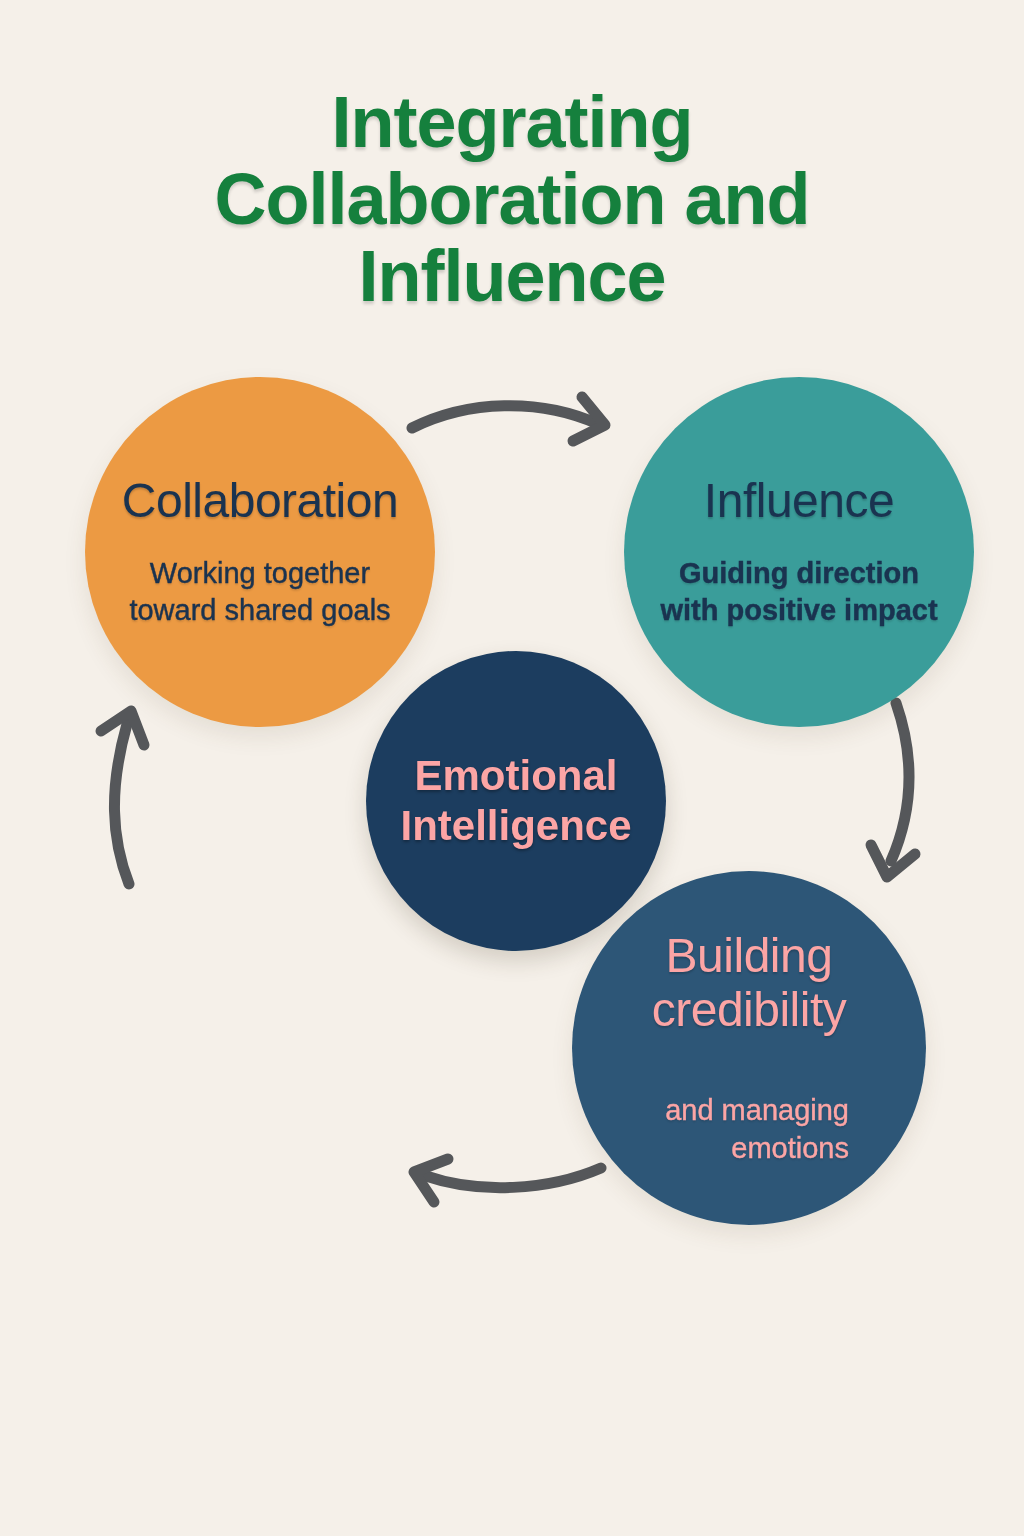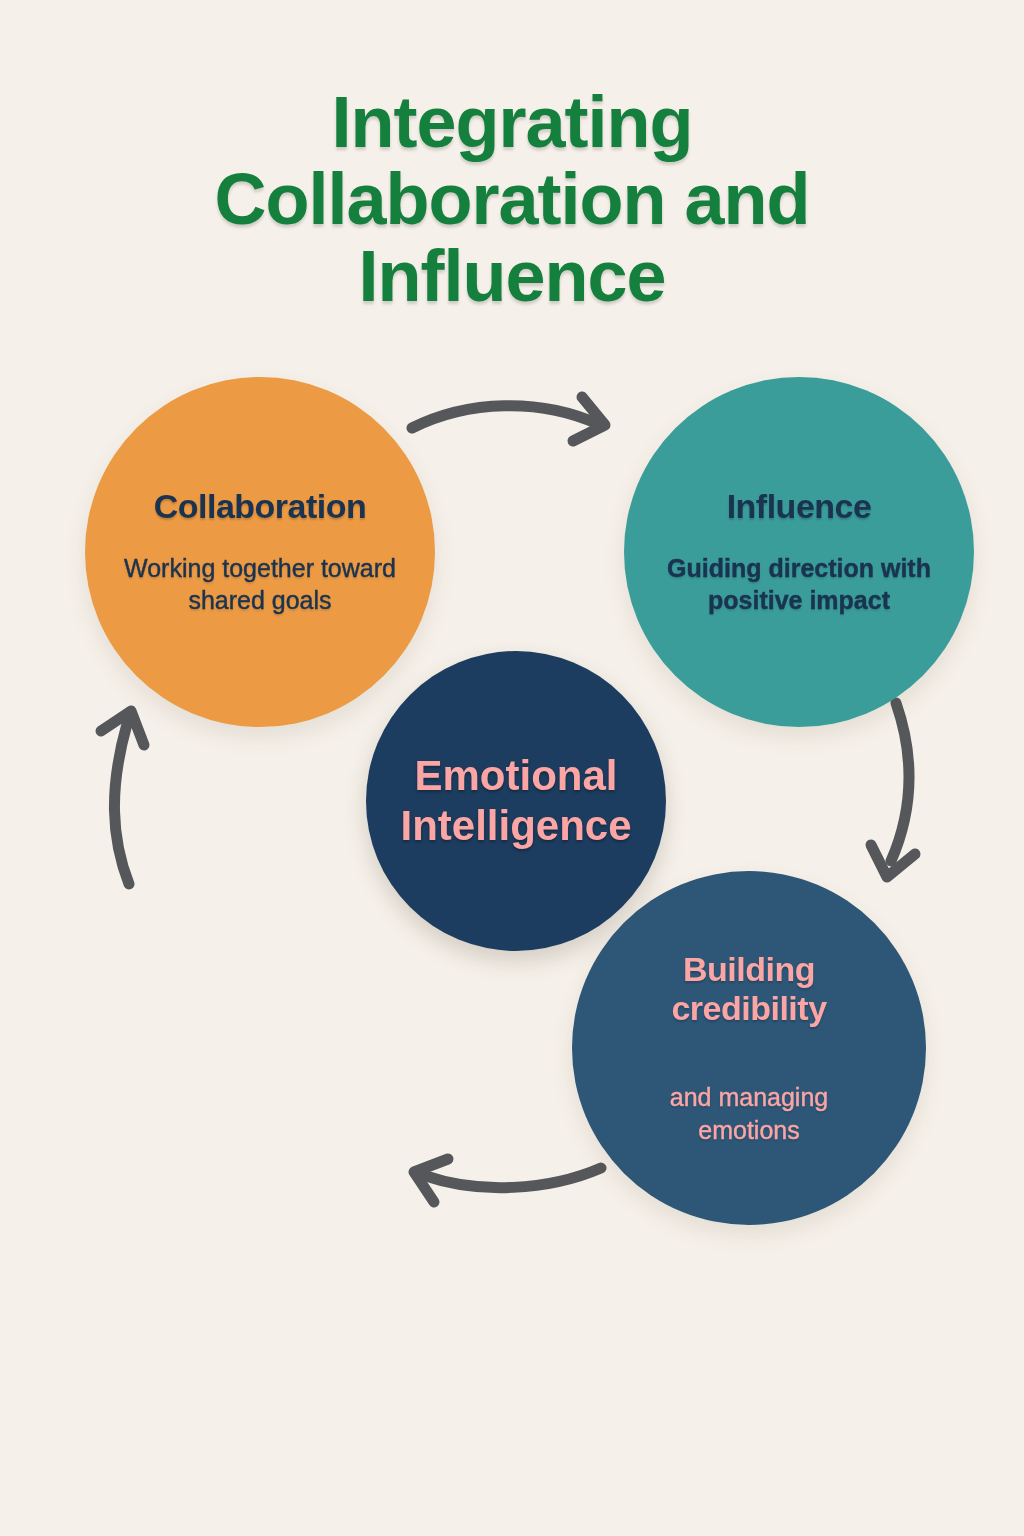--- a/index.html
+++ b/index.html
@@ -54,29 +54,29 @@
     position: absolute;
     border-radius: 50%;
     display: flex;
     flex-direction: column;
     align-items: center;
     justify-content: center;
     text-align: center;
     box-shadow: 0 10px 22px rgba(90, 70, 40, 0.10);
   }
   .node-title {
-    font-size: 34px;
-    font-weight: bold;
+    font-size: 48px;
+    font-weight: normal;
     line-height: 1.14;
     letter-spacing: -0.5px;
     text-shadow: 0 2px 2px rgba(0, 0, 0, 0.18);
   }
   .node-subtitle {
     margin-top: 26px;
-    font-size: 25px;
+    font-size: 29px;
     font-weight: 500;
     line-height: 1.3;
     -webkit-text-stroke: 0.4px currentColor;
     text-shadow: 0 2px 2px rgba(0, 0, 0, 0.12);
   }
   .dark-text { color: #1A3350; }
   .light-text {
     color: #fca5a5;
     text-shadow: 0 2px 3px rgba(0, 0, 0, 0.30);
   }
@@ -95,21 +95,21 @@
     background: #F6C84E;
   }
   .node-mutual-trust .node-title { max-width: 180px; }
   .node-mutual-trust .node-subtitle { max-width: 266px; }
   .node-building-credibility {
     left: 572px; top: 871px;  width: 354px; height: 354px;
     background: #2D5677;
     gap: 28px;
   }
   .node-building-credibility .node-title { max-width: 250px; }
-  .node-building-credibility .node-subtitle { max-width: 200px; }
+  .node-building-credibility .node-subtitle { max-width: 200px; text-align: right; }
   .node-center {
     left: 366px; top: 651px;  width: 300px; height: 300px;
     background: #1C3D5F;
     box-shadow: 0 10px 22px rgba(60, 50, 30, 0.18);
   }
   .center-label {
     font-size: 42px;
     font-weight: bold;
     line-height: 1.2;
     max-width: 262px;

